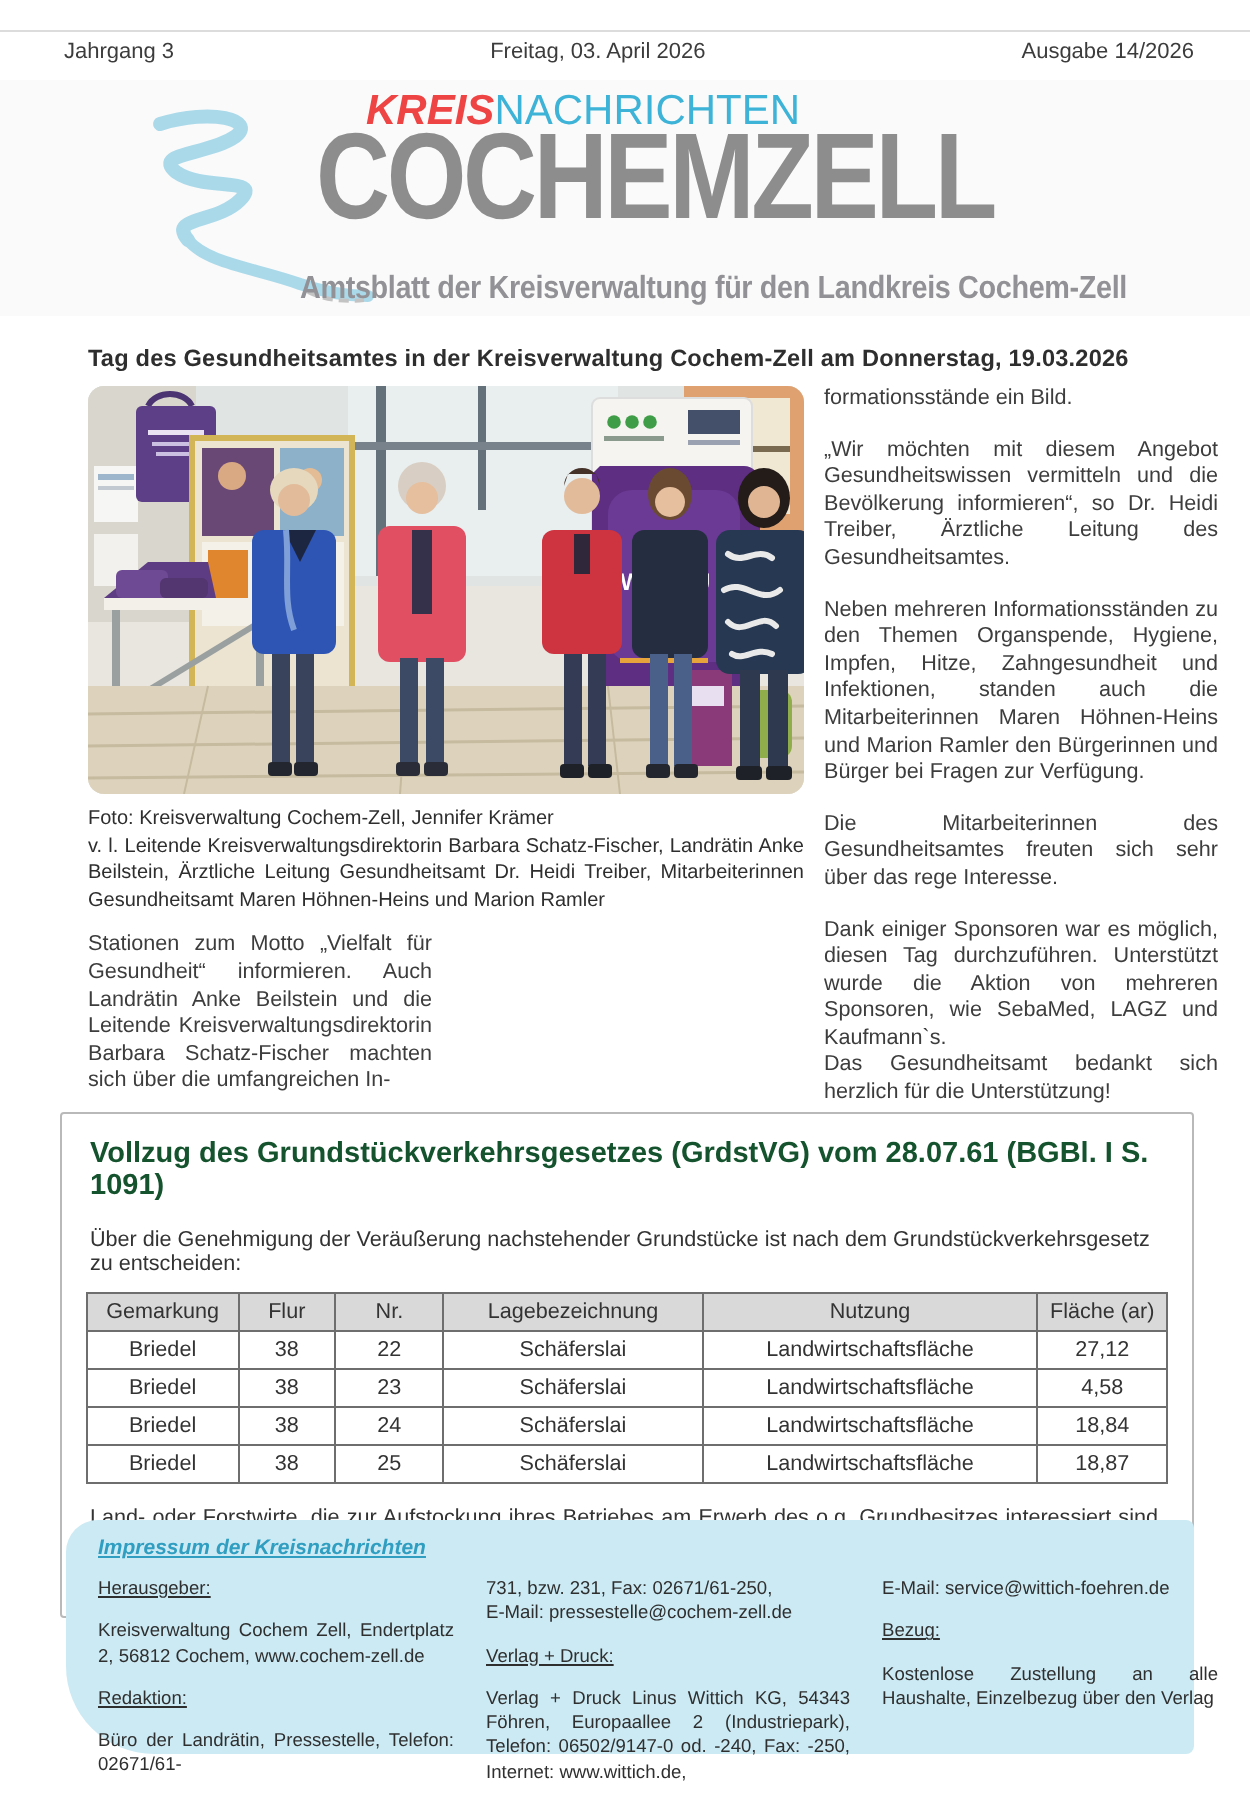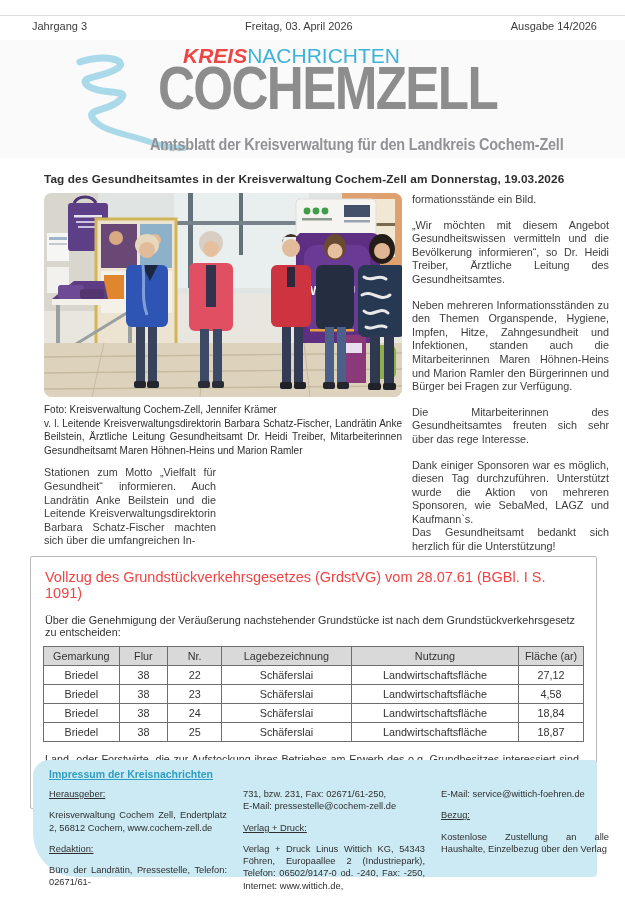--- a/index.html
+++ b/index.html
@@ -29,32 +29,32 @@
   .caption .credit{display:block;}
   .two-cols{display:flex;gap:14px;margin-top:9px;}
   .two-cols .col{width:172px;flex:0 0 172px;}
   .bodytext{font-size:10.8px;line-height:13.6px;color:#3d3d3d;text-align:justify;}
   .right-col{width:197px;flex:0 0 197px;}
   .right-col p{margin:0 0 12px 0;}
   .right-col p.tight{margin-bottom:0;}
   
   .legal-box{position:absolute;top:556px;left:30px;width:567px;box-sizing:border-box;
              border:1px solid #b9b9b9;border-radius:2px;padding:10px 12px 12px 12px;background:#fff;}
-  .legal-title{font-size:14.5px;color:#ef4444;margin:2px 0 13px 2px;}
+  .legal-title{font-size:14.5px;color:#14532d;margin:2px 0 13px 2px;font-weight:bold;}
   .legal-intro{font-size:10.8px;color:#333;margin:0 0 8px 2px;}
   table.parcels{width:100%;border-collapse:collapse;font-size:10.8px;color:#333;}
   table.parcels th,table.parcels td{border:1px solid #6e6e6e;text-align:center;padding:2px 3px;height:14px;
                                     font-weight:normal;}
   table.parcels th{background:#d9d9d9;}
   .legal-note{font-size:10.8px;line-height:14.5px;color:#333;text-align:justify;margin:10px 2px 0 2px;}
   .legal-note b{font-weight:bold;}
   
   .impressum{position:absolute;top:760px;left:33px;width:564px;height:117px;box-sizing:border-box;
              background:#cceaf4;border-radius:16px 4px 4px 44px;padding:8px 14px 8px 16px;}
-  .imp-title{font-size:10.5px;font-weight:bold;color:#2f9ec0;text-decoration:underline;}
+  .imp-title{font-size:10.5px;font-weight:bold;color:#2f9ec0;text-decoration:underline;font-style:italic;}
   .imp-cols{display:flex;gap:16px;margin-top:8px;font-size:9.3px;line-height:12.3px;color:#2f2f2f;}
   .imp-col1{width:178px;flex:0 0 178px;}
   .imp-col2{width:182px;flex:0 0 182px;}
   .imp-col3{width:168px;flex:0 0 168px;}
   .imp-label{text-decoration:underline;margin-bottom:9px;}
   .imp-text{margin-bottom:9px;text-align:justify;}
 </style>
 </head>
 <body>
 

